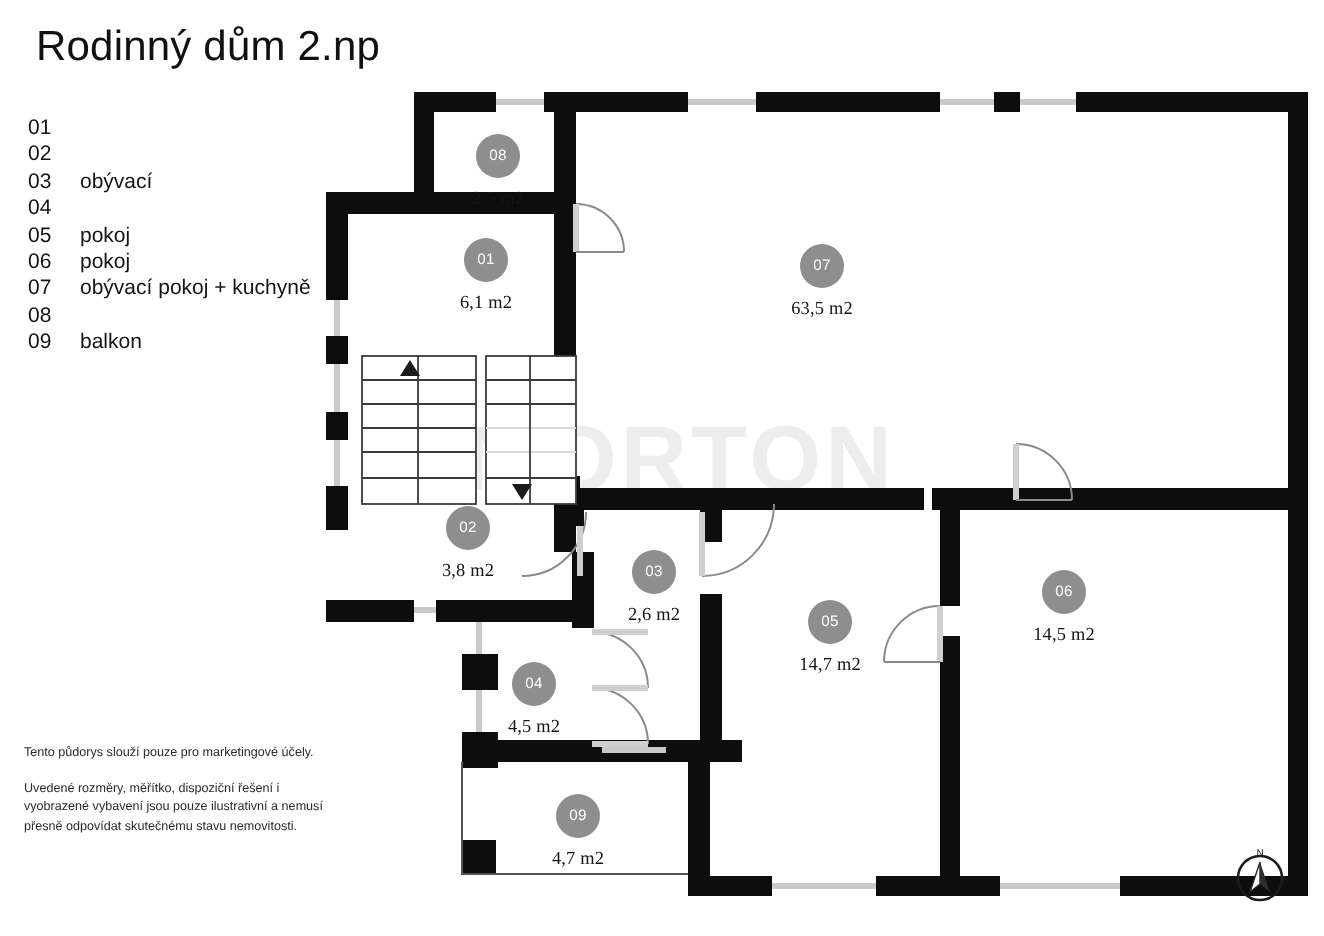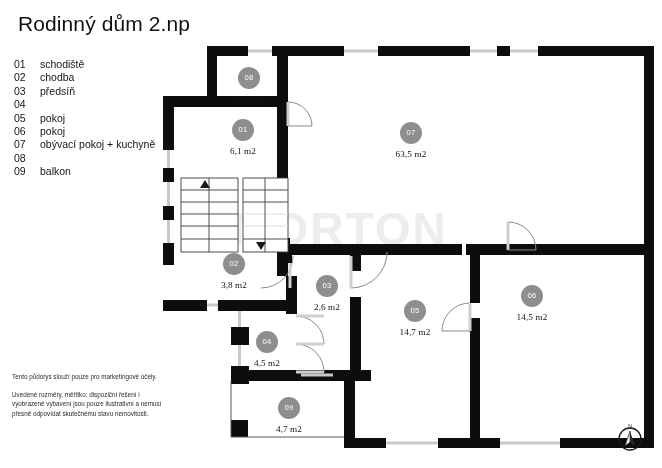--- a/index.html
+++ b/index.html
@@ -37,29 +37,27 @@
 </head>
 <body>
 
 <div id="page">
 
   <div id="title">Rodinný dům 2.np</div>
 
   <div id="legend">
     <div class="legend-row">
       <span class="legend-num">01</span>
-      <span class="legend-label">schodiště</span>
     </div>
     <div class="legend-row">
       <span class="legend-num">02</span>
-      <span class="legend-label">chodba</span>
     </div>
     <div class="legend-row">
       <span class="legend-num">03</span>
-      <span class="legend-label">předsíň</span>
+      <span class="legend-label">obývací</span>
     </div>
     <div class="legend-row">
       <span class="legend-num">04</span>
     </div>
     <div class="legend-row">
       <span class="legend-num">05</span>
       <span class="legend-label">pokoj</span>
     </div>
     <div class="legend-row">
       <span class="legend-num">06</span>

